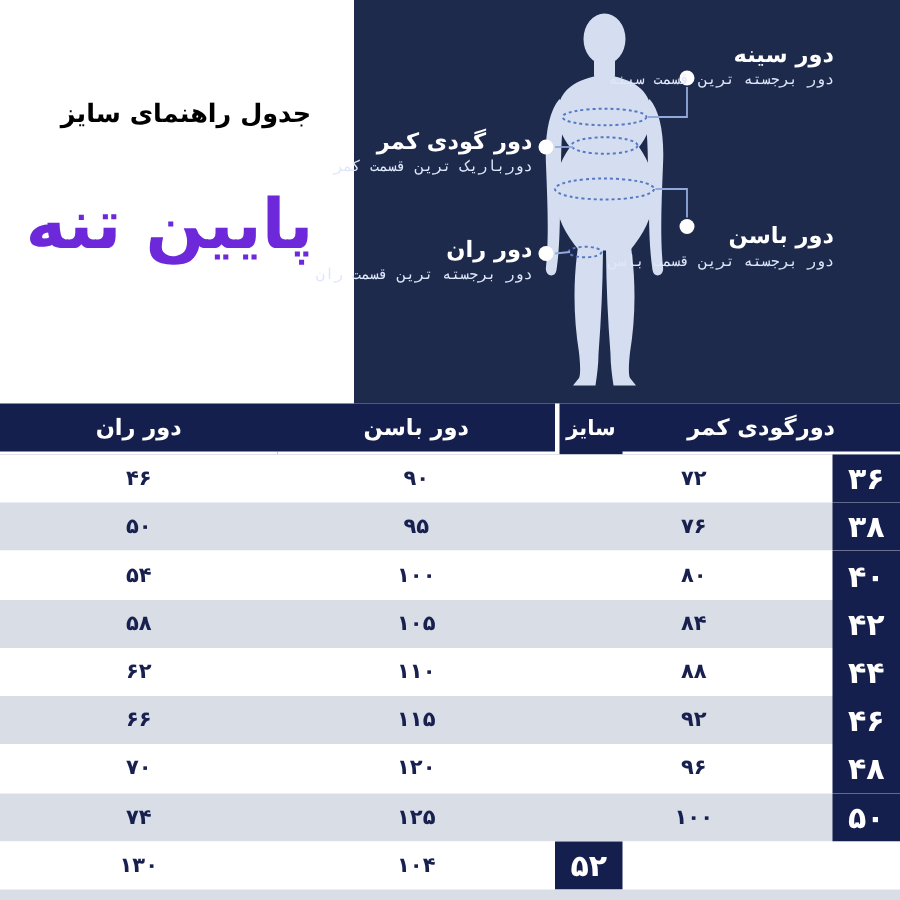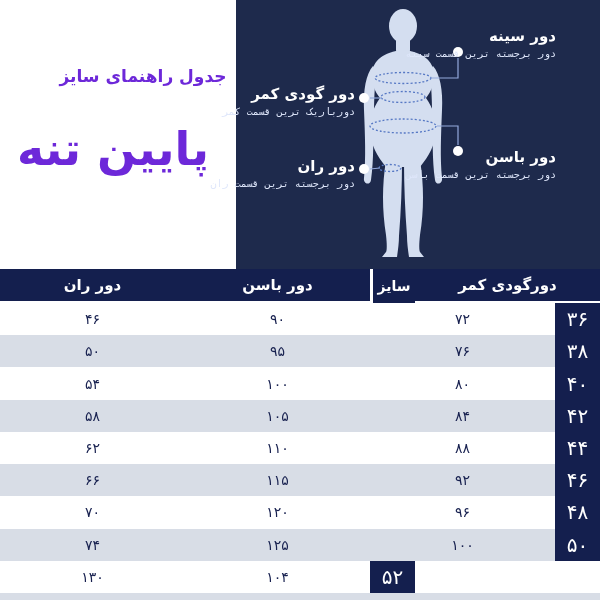--- a/index.html
+++ b/index.html
@@ -1,42 +1,42 @@
 <!DOCTYPE html>
 <html lang="fa"><head>
 <meta charset="utf-8">
 <style>
   html,body{margin:0;padding:0;background:#fff;}
   .canvas{position:relative;width:600px;height:600px;overflow:hidden;background:#fff;
           font-family:"DejaVu Sans","Liberation Sans",sans-serif;}
   
   .left-panel{position:absolute;left:0;top:0;width:236px;height:269px;background:#ffffff;}
   .guide-title{position:absolute;left:0;top:66px;width:248px;text-align:center;
-               font-size:17px;font-weight:bold;color:#6d28d9;direction:rtl;margin-left:19px;}
+               font-size:17px;font-weight:bold;color:#000000;direction:rtl;}
   .main-title{position:absolute;left:0;top:122px;width:226px;text-align:center;
               font-size:46px;font-weight:bold;color:#6d28d9;direction:rtl;}
   .right-panel{position:absolute;left:236px;top:0;width:364px;height:269px;background:#1e2a4c;}
   .right-panel svg{position:absolute;left:0;top:0;}
   .dlabel{position:absolute;direction:rtl;text-align:right;color:#ffffff;}
   .dlabel .t{font-size:15px;font-weight:bold;line-height:1.25;white-space:nowrap;}
   .dlabel .s{font-size:10px;color:#dfe7fb;margin-top:2px;white-space:nowrap;font-family:Liberation Mono, monospace;}
   .lbl-bust {left:212px;top:27px; width:108px;}
   .lbl-waist{left:2px;  top:85px; width:117px;}
   .lbl-hip  {left:212px;top:148px;width:108px;}
   .lbl-thigh{left:2px;  top:157px;width:117px;}
   
   .table-header{position:absolute;left:0;top:269px;width:600px;height:34px;display:flex;background:#141f4e;}
   .th{width:185px;display:flex;align-items:center;justify-content:center;box-sizing:border-box;
       color:#fff;font-weight:bold;font-size:15px;border-bottom:2px solid #fff;direction:rtl;}
   .th.size{width:45px;border-bottom:none;border-left:3px solid #fff;font-size:14px;}
   .rows{position:absolute;left:0;top:303px;width:600px;height:290px;display:flex;flex-direction:column;}
   .trow{flex:1;display:flex;background:#ffffff;}
   .trow.alt{background:#d8dde6;}
   .tcell{width:185px;display:flex;align-items:center;justify-content:center;
-         color:#17204f;font-weight:normal;font-size:14px;}
+         color:#17204f;font-weight:bold;font-size:14px;}
   .tcell.size{width:45px;background:#141f4e;color:#ffffff;font-size:20px;}
   .bottom-strip{position:absolute;left:0;top:593px;width:600px;height:7px;background:#d8dde6;}
 </style>
 </head>
 <body>
 
 <div class="canvas">
 
   <div class="left-panel">
     <div class="guide-title">جدول راهنمای سایز</div>

